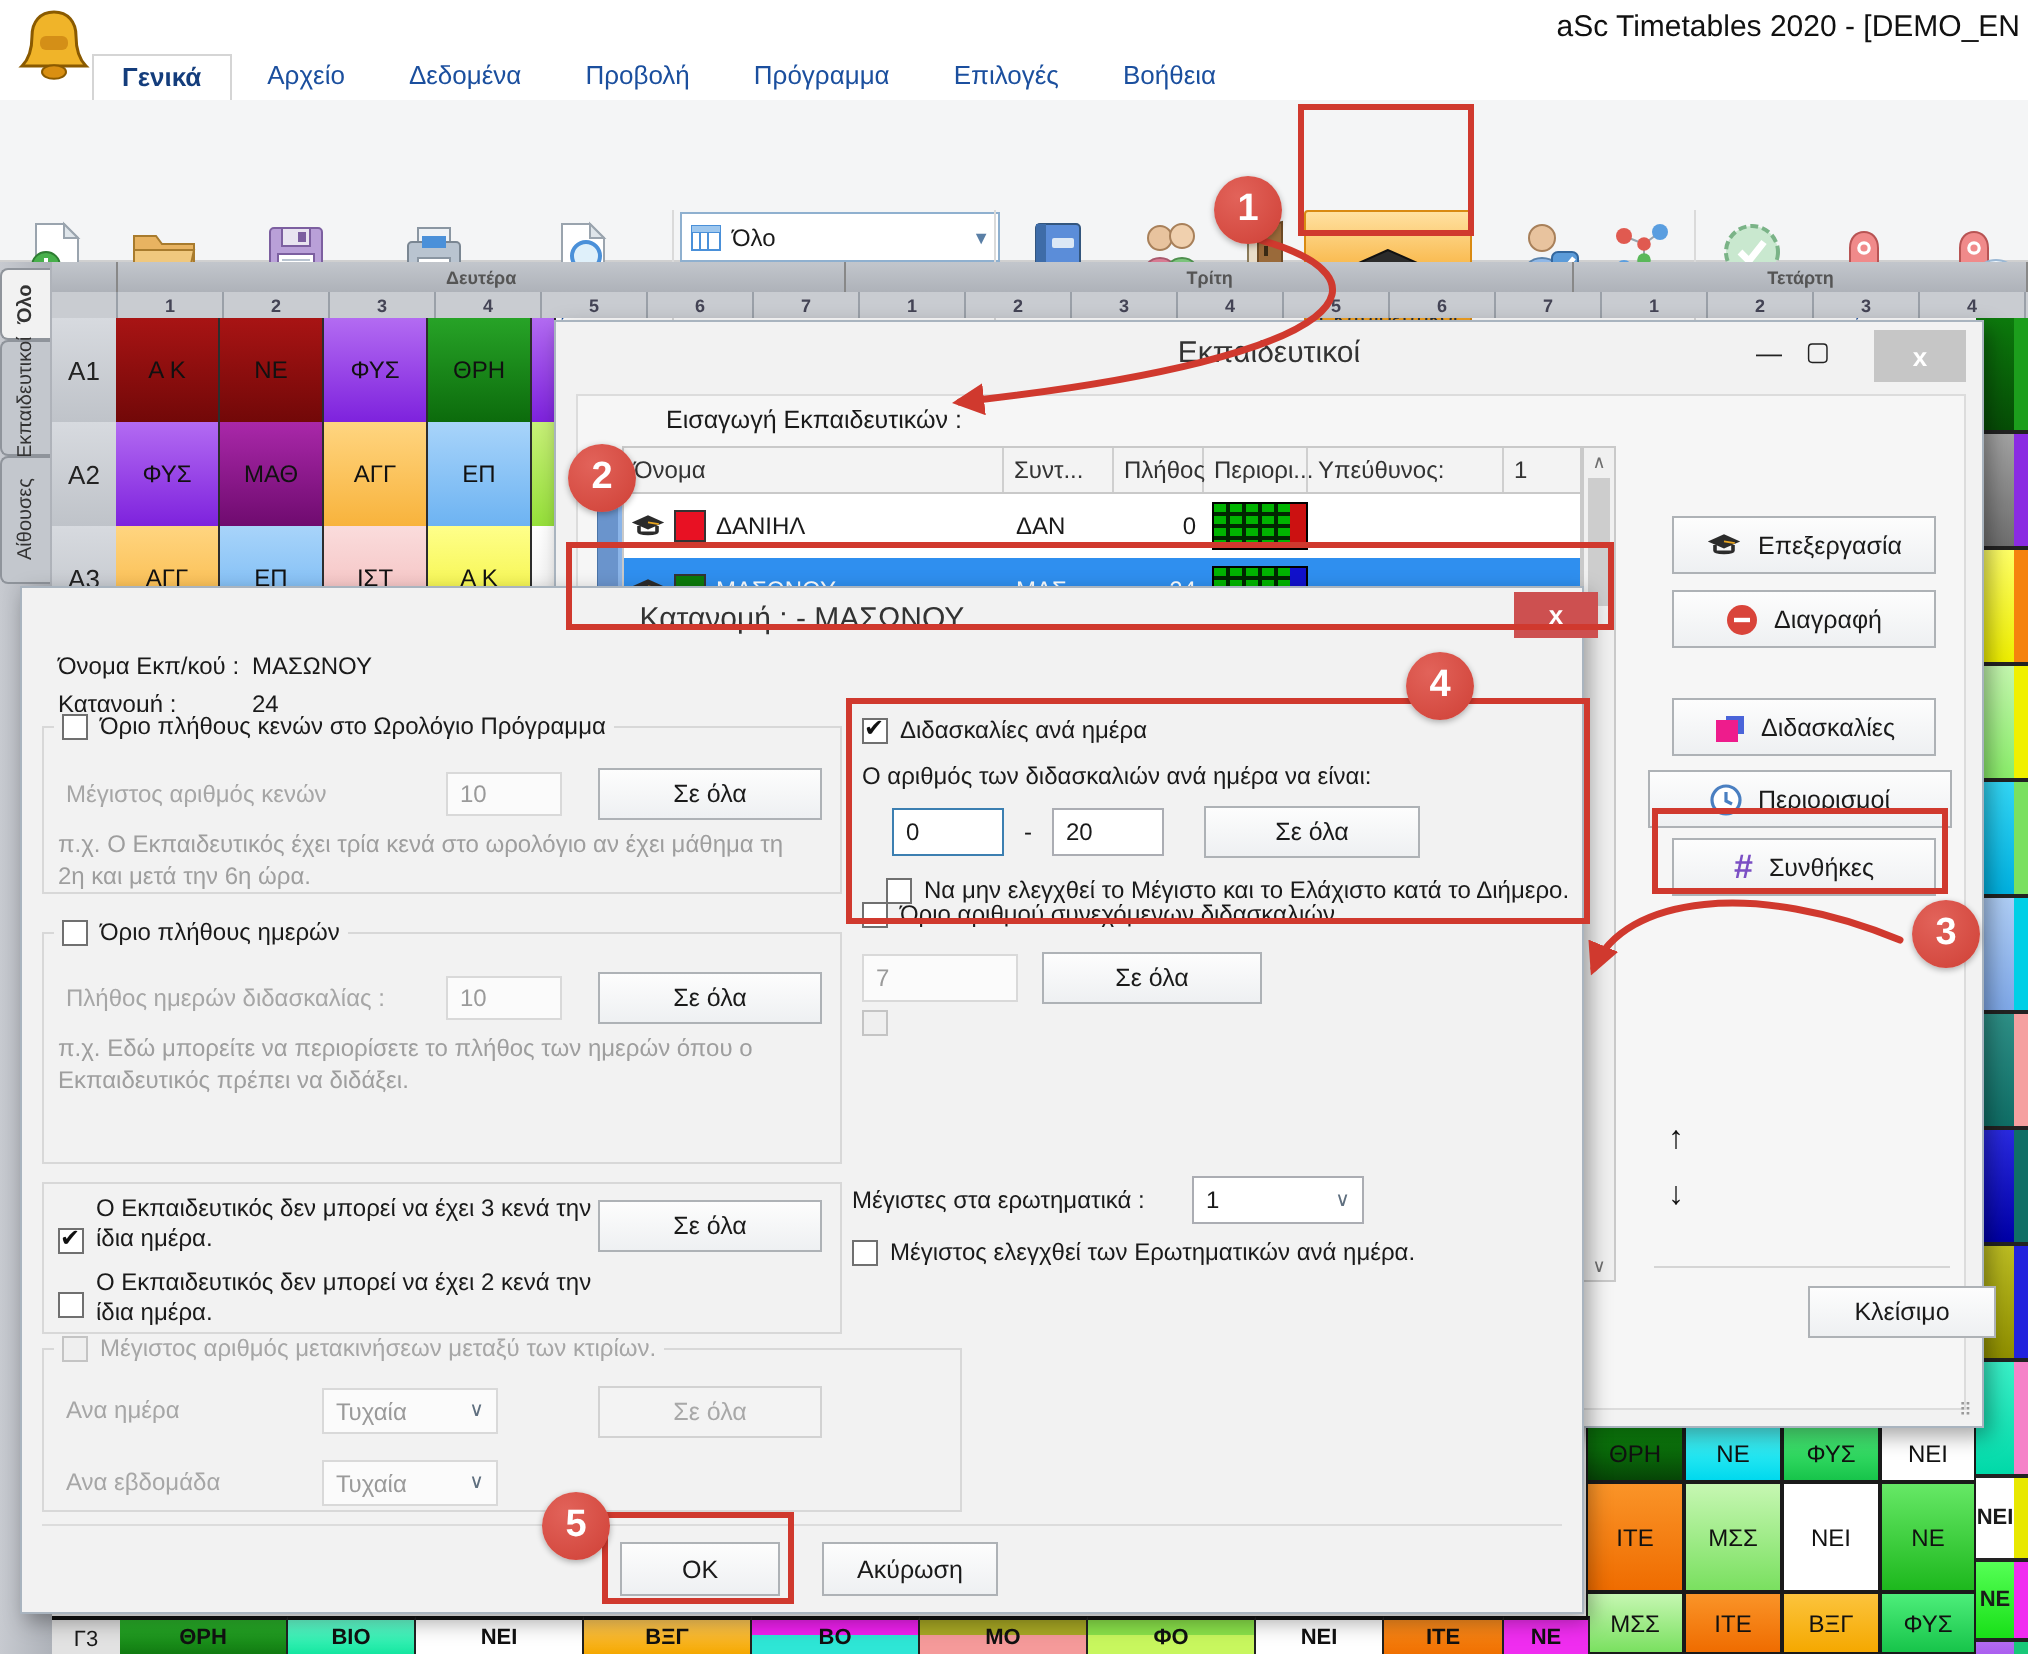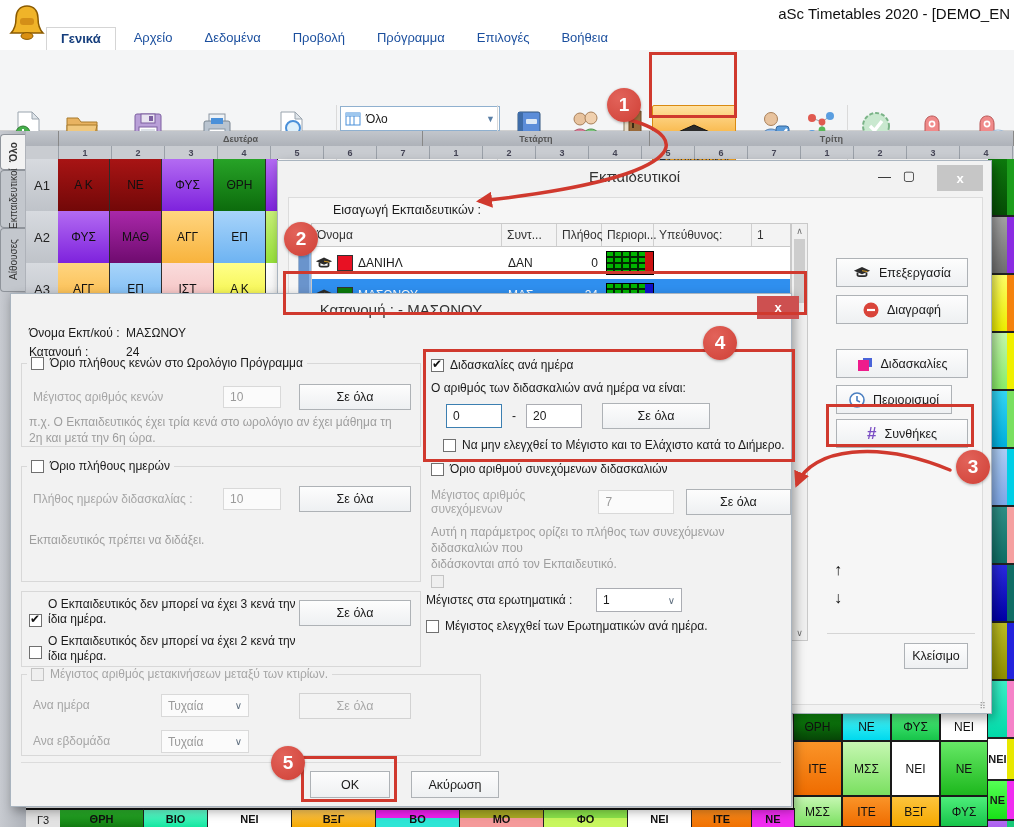--- a/index.html
+++ b/index.html
@@ -280,22 +280,22 @@
 </div>
 
 <div class="a tabstrip"></div>
 <div class="a vtab on" style="top:134px;height:34px">Όλο</div>
 <div class="a vtab" style="top:170px;height:56px">Εκπαιδευτικοί</div>
 <div class="a vtab" style="top:228px;height:62px">Αίθουσες</div>
 
 <div class="gridhead a">
   <div class="dayseg" style="width:32px"></div>
   <div class="dayseg" style="width:364px">Δευτέρα</div>
+  <div class="dayseg" style="width:364px">Τρίτη</div>
   <div class="dayseg" style="width:226px">Τετάρτη</div>
-  <div class="dayseg" style="width:364px">Τρίτη</div>
 </div>
 <div class="numrow a">
   <div class="numcell" style="width:32px;border-right:1px solid #9aa0a8"></div>
 
 <div class="numcell">1</div>
     <div class="numcell">2</div>
     <div class="numcell">3</div>
     <div class="numcell">4</div>
     <div class="numcell">5</div>
     <div class="numcell">6</div>
@@ -487,37 +487,37 @@
       </svg>
     <span>Διαγραφή</span>
   </div>
   <div class="a btn" style="left:558px;top:188px;width:132px;height:29px">
     <svg width="16" height="16" viewBox="0 0 16 16">
         <rect x="6" y="2" width="9" height="9" fill="#4a64d9"></rect>
         <rect x="1" y="4" width="11" height="11" fill="#ee1c8c"></rect>
       </svg>
     <span>Διδασκαλίες</span>
   </div>
-  <div class="a btn" style="left:558px;top:224px;width:116px;height:29px">
+  <div class="a btn" style="left:546px;top:224px;width:152px;height:29px">
     <svg width="16" height="16" viewBox="0 0 16 16">
         <circle cx="8" cy="8" r="7" fill="#fff" stroke="#4a7fc1" stroke-width="1.6"></circle>
         <path d="M8 4v4.5L11 10" stroke="#4a7fc1" stroke-width="1.6" fill="none"></path>
       </svg>
     <span>Περιορισμοί</span>
   </div>
   <div class="a btn" style="left:558px;top:258px;width:132px;height:29px">
     <span style="color:#7b4fc4;font-weight:bold;font-size:17px;line-height:14px">#</span>
     <span>Συνθήκες</span>
   </div>
 
   <div class="a" style="left:556px;top:400px;font-size:16px;color:#111">↑</div>
   <div class="a" style="left:556px;top:428px;font-size:16px;color:#111">↓</div>
 
   <div class="a" style="left:549px;top:472px;width:148px;height:1px;background:#d5d5d5"></div>
-  <div class="a btn" style="left:626px;top:482px;width:64px;height:26px">
+  <div class="a btn" style="left:626px;top:482px;width:94px;height:26px">
     <span>Κλείσιμο</span>
   </div>
   <div class="a grip" style="right:4px;bottom:2px">⠿</div>
 </div>
 
 <div class="a dlg" style="left:10px;top:293px;width:780px;height:512px;z-index:20">
   <div class="dlgtitle">Κατανομή : - ΜΑΣΩΝΟΥ</div>
   <div class="a xred" style="right:-8px;top:2px;width:42px;height:23px">x</div>
 
   <div class="a" style="left:18px;top:32px">Όνομα Εκπ/κού :</div>
@@ -563,37 +563,33 @@
   <div class="a gcap" style="left:16px;top:165px">
     <span class="cb"></span>
     <span>Όριο πλήθους ημερών</span>
   </div>
   <div class="a dis-t" style="left:22px;top:198px">Πλήθος ημερών διδασκαλίας :</div>
   <div class="a inp dis" style="left:212px;top:194px;width:58px;height:22px">10</div>
   <div class="a btn" style="left:288px;top:192px;width:112px;height:26px">
       <span>Σε όλα</span>
     </div>
   <div class="a hint" style="left:18px;top:222px">
-    <br><span>Εκπαιδευτικός πρέπει να διδάξει.</span>
-  </div>
-
-  <div class="a" style="left:420px;top:168px;width:360px;height:120px">
+    <span>π.χ. Εδώ μπορείτε να περιορίσετε το πλήθος των ημερών όπου ο</span><br><span>Εκπαιδευτικός πρέπει να διδάξει.</span>
+  </div>
+
+  <div class="a" style="left:420px;top:156px;width:360px;height:120px">
     <div style="display:flex;align-items:center">
       <span class="cb"></span>
       <span>Όριο αριθμού συνεχόμενων διδασκαλιών</span>
     </div>
     <div style="display:flex;align-items:center;margin-top:12px">
-      <span class="dis-t" style="width:175px">Μέγιστος αριθμός συνεχόμενων</span>
       <span class="inp dis" style="width:78px;height:24px">7</span>
       <span class="btn" style="width:110px;height:26px;margin-left:12px">
           <span>Σε όλα</span>
         </span>
-    </div>
-    <div class="hint" style="margin-top:8px">
-      <span>Αυτή η παράμετρος ορίζει το πλήθος των συνεχόμενων διδασκαλιών που</span><br><span>διδάσκονται από τον Εκπαιδευτικό.</span>
     </div>
     <div style="display:flex;align-items:center;margin-top:3px">
       <span class="cb dis"></span>
     </div>
   </div>
 
   <div class="a" style="left:415px;top:299px">Μέγιστες στα ερωτηματικά :</div>
   <div class="a inp sel" style="left:585px;top:294px;width:86px;height:24px">
     <span>1</span>
     <span class="car">∨</span>

